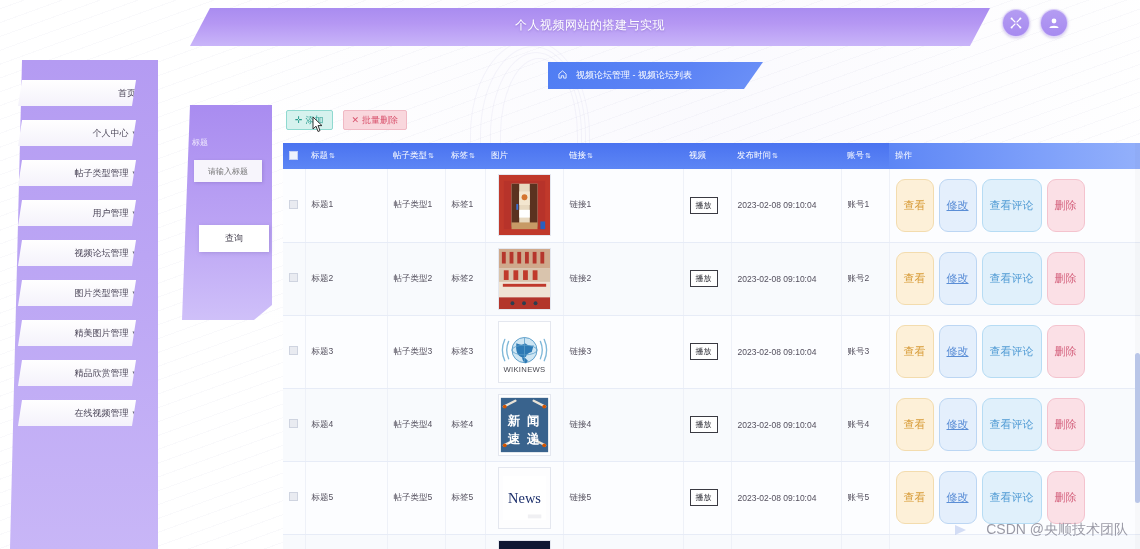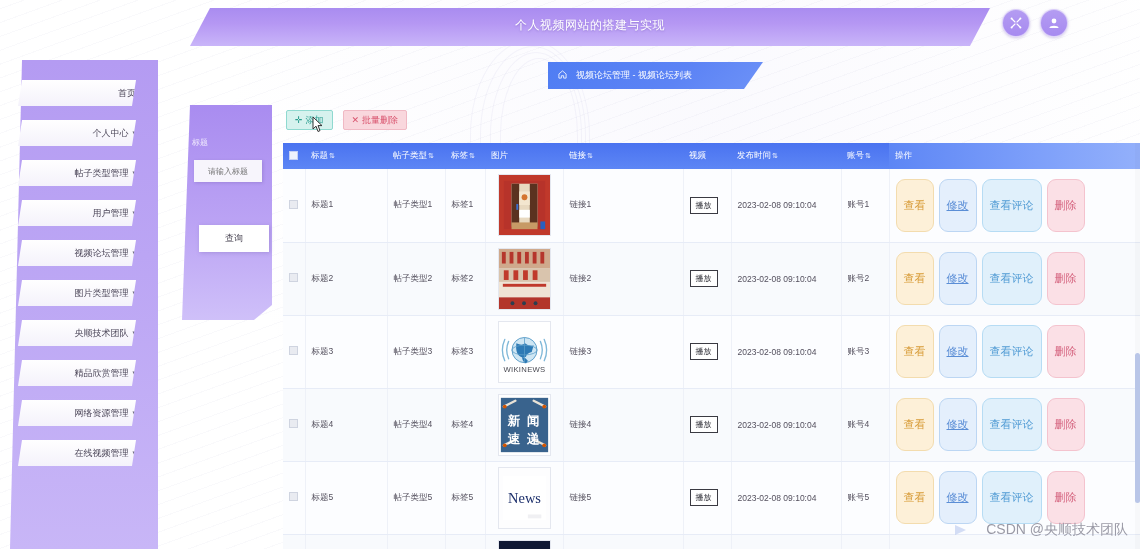--- a/index.html
+++ b/index.html
@@ -248,29 +248,25 @@
       </div>
       <div class="menu-item">
         <span>视频论坛管理</span>
         <span class="caret">▾</span>
       </div>
       <div class="menu-item">
         <span>图片类型管理</span>
         <span class="caret">▾</span>
       </div>
       <div class="menu-item">
-        <span>央顺技术团队</span>
+        <span>精美图片管理</span>
         <span class="caret">▾</span>
       </div>
       <div class="menu-item">
         <span>精品欣赏管理</span>
-        <span class="caret">▾</span>
-      </div>
-      <div class="menu-item">
-        <span>网络资源管理</span>
         <span class="caret">▾</span>
       </div>
       <div class="menu-item">
         <span>在线视频管理</span>
         <span class="caret">▾</span>
       </div>
     </nav>
 
   <div class="search-panel"></div>
   <div class="sp-label">标题</div>

